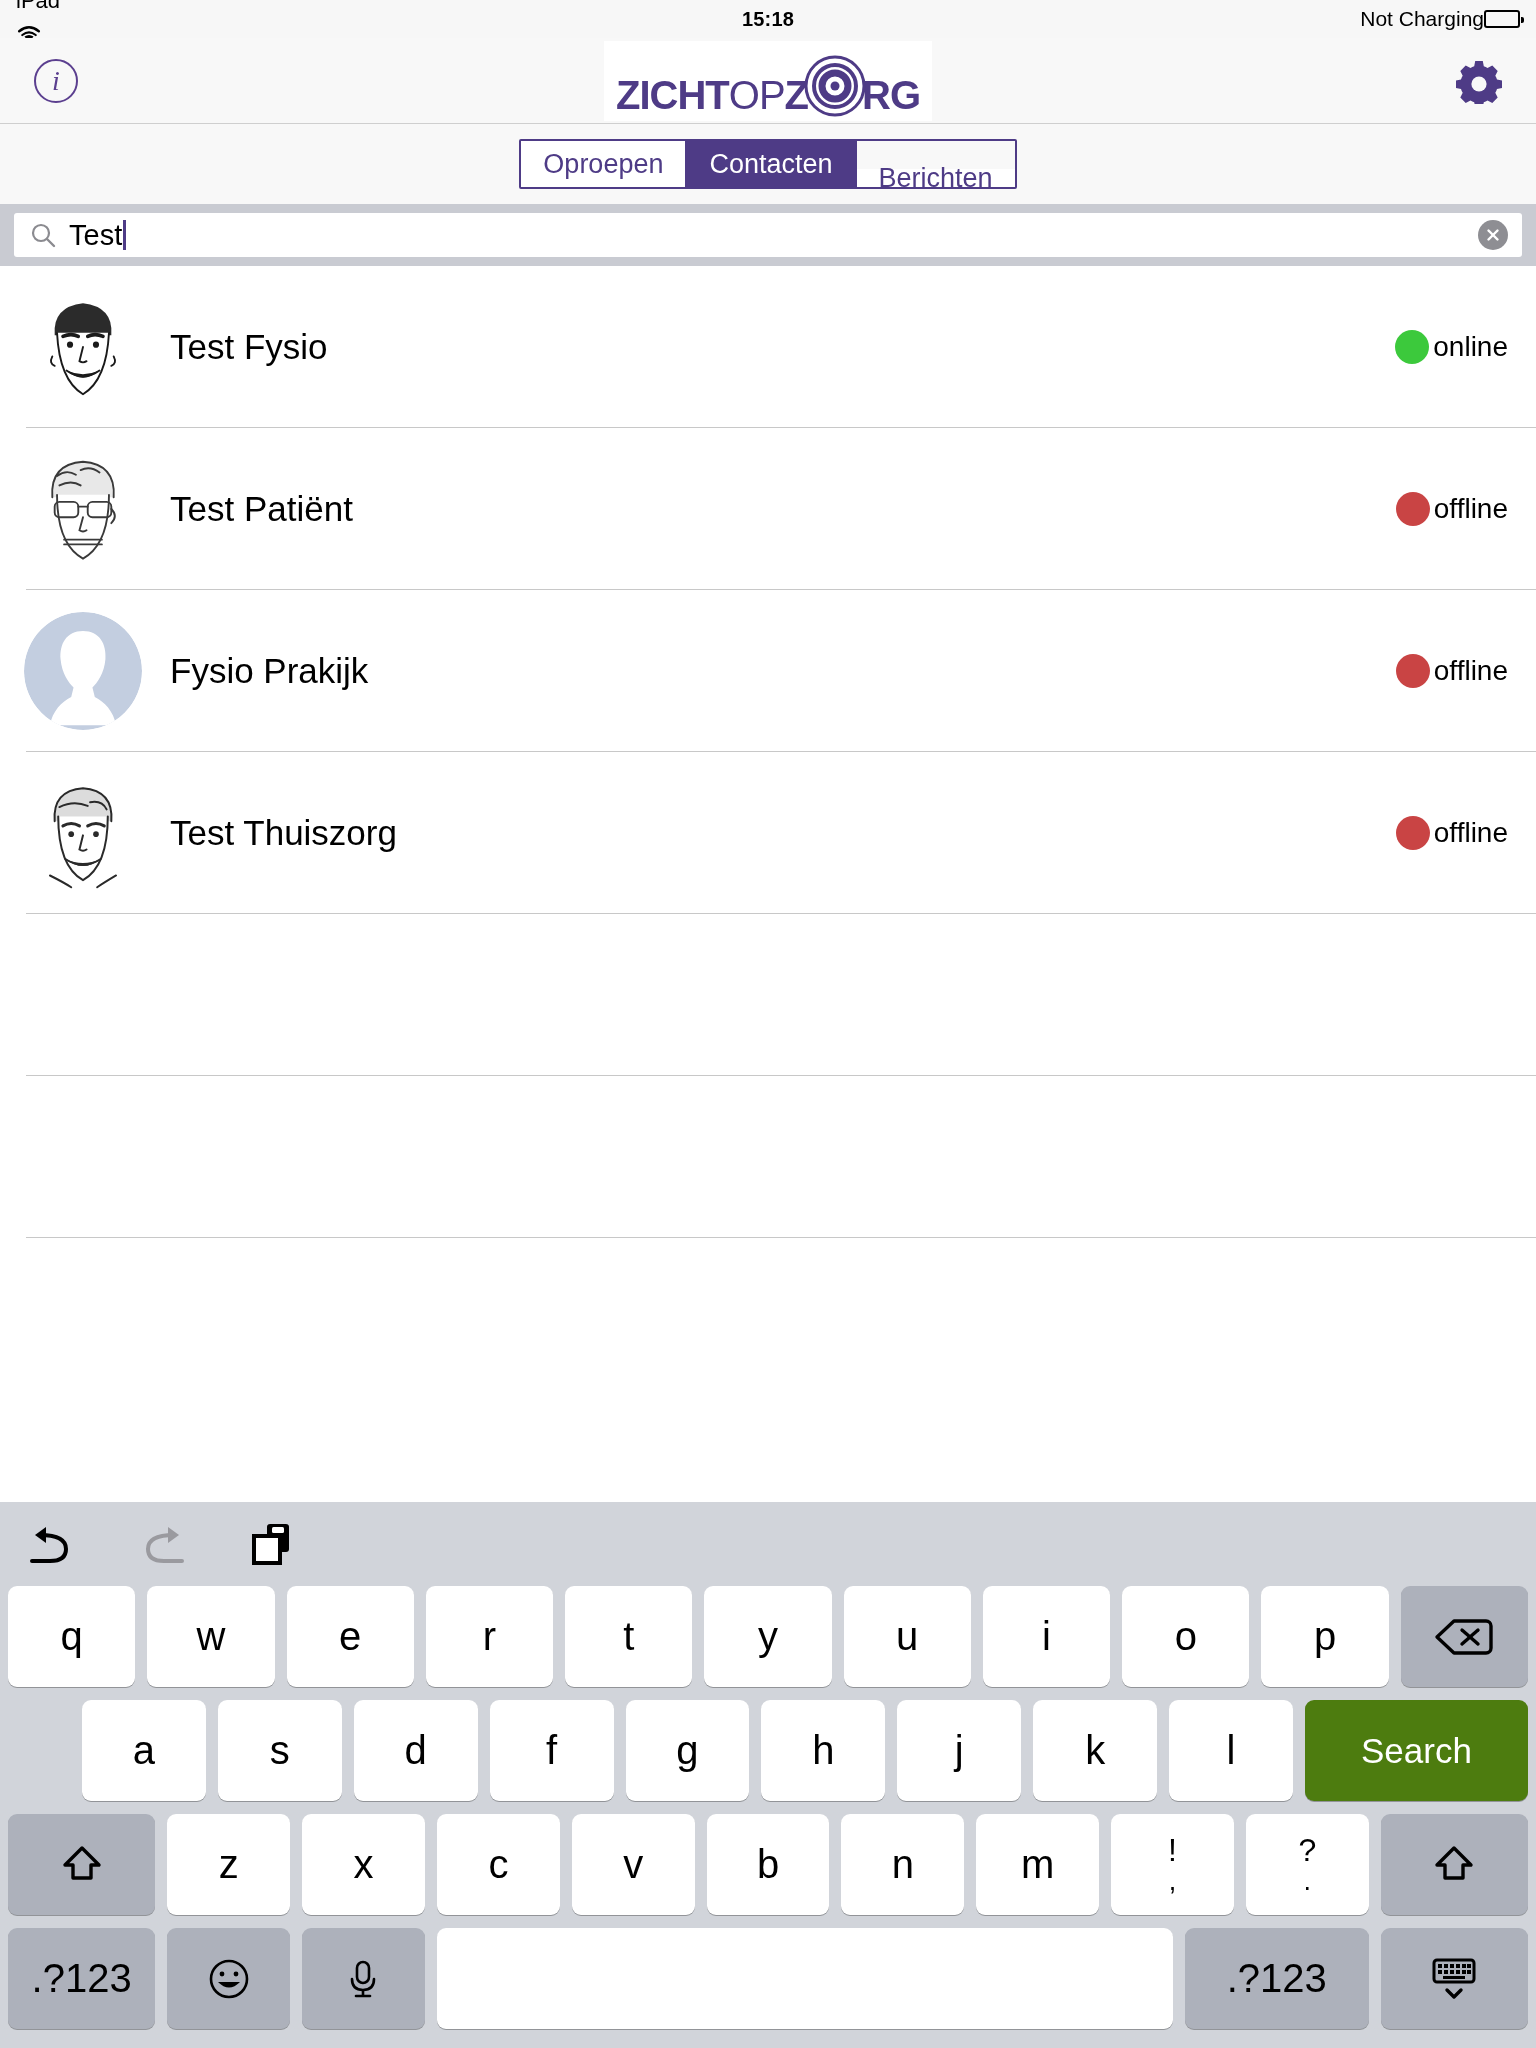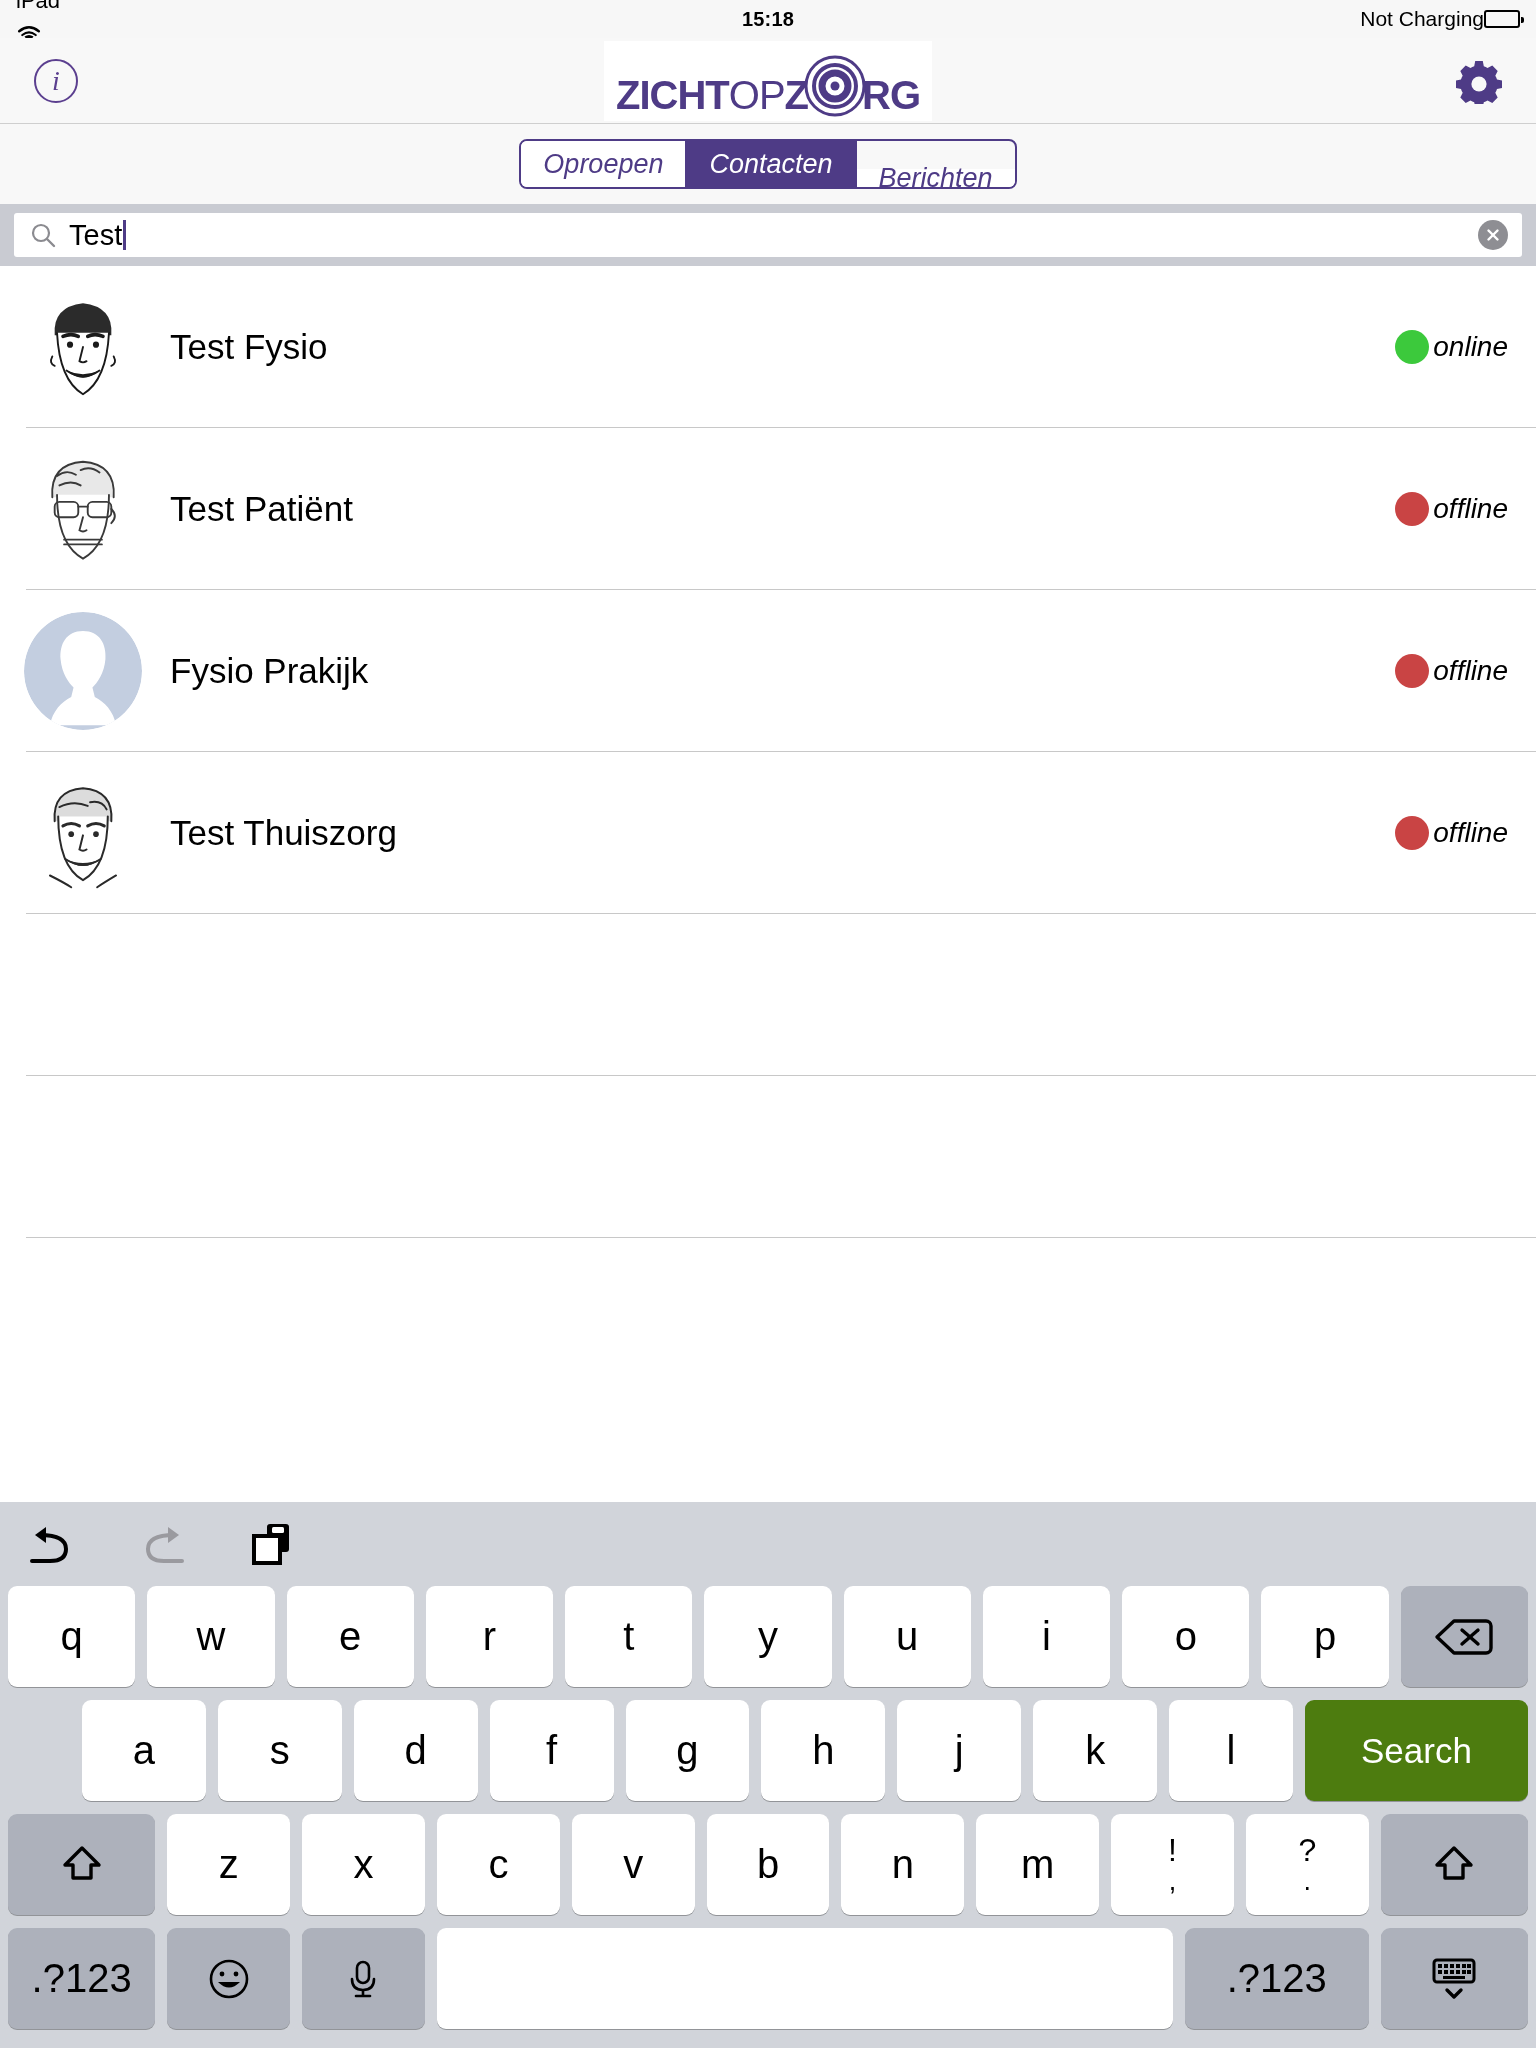--- a/index.html
+++ b/index.html
@@ -71,22 +71,22 @@
     margin: 0 -4px; transform: translateY(8px);
   }
   .gear-btn { width: 46px; height: 46px; cursor: pointer; }
 
   
   .segbar {
     height: 80px; background: #f8f8f8;
     display: flex; align-items: center; justify-content: center;
   }
   .segmented {
-    display: flex; border: 2px solid #4e3b86; border-radius: 8px;
-    overflow: hidden; height: 50px; font-style: italic;
+    display: flex; border: 2px solid #4e3b86; border-radius: 2px;
+    overflow: hidden; height: 50px;
   }
   .seg {
     padding: 0 22px; display: flex; align-items: center; justify-content: center;
     font-size: 27px; color: #4e3b86; background: #ffffff; cursor: pointer;
     border-right: 2px solid #4e3b86;
   }
   .seg:last-child { border-right: none; margin-top: 28px; }
   .seg.active { background: #4e3b86; color: #ffffff; }
 
   
@@ -125,21 +125,21 @@
   }
   .avatar {
     width: 118px; height: 118px; flex: none; border-radius: 50%;
     overflow: hidden; display: flex; align-items: center; justify-content: center;
   }
   .avatar svg { width: 118px; height: 118px; display: block; }
   .row-name {
     margin-left: 28px; font-size: 35px; color: #000;
   }
   .status {
-    margin-left: auto; display: flex; align-items: center; gap: 4px; font-style: italic;
+    margin-left: auto; display: flex; align-items: center; gap: 4px;
   }
   .dot { width: 34px; height: 34px; border-radius: 50%; flex: none; }
   .status-label { font-size: 28px; color: #000; }
 
   .empty-row { height: 162px; position: relative; }
   .empty-row::after {
     content: ""; position: absolute; left: 26px; right: 0; bottom: 0;
     height: 1px; background: #c8c8c8;
   }
 

